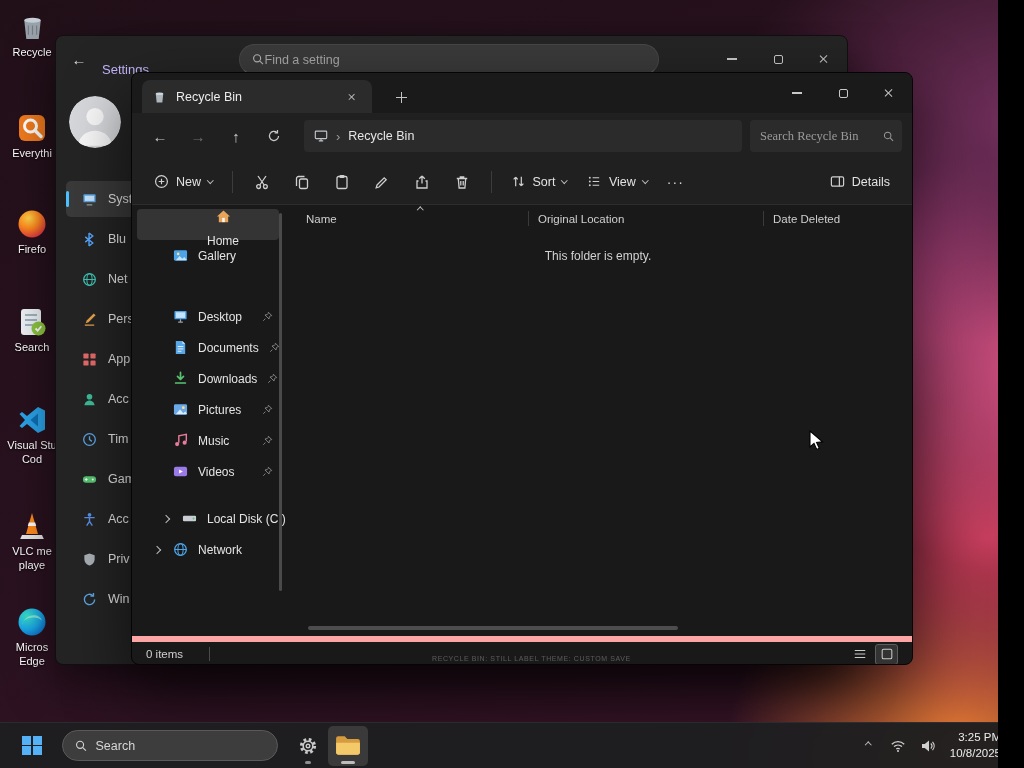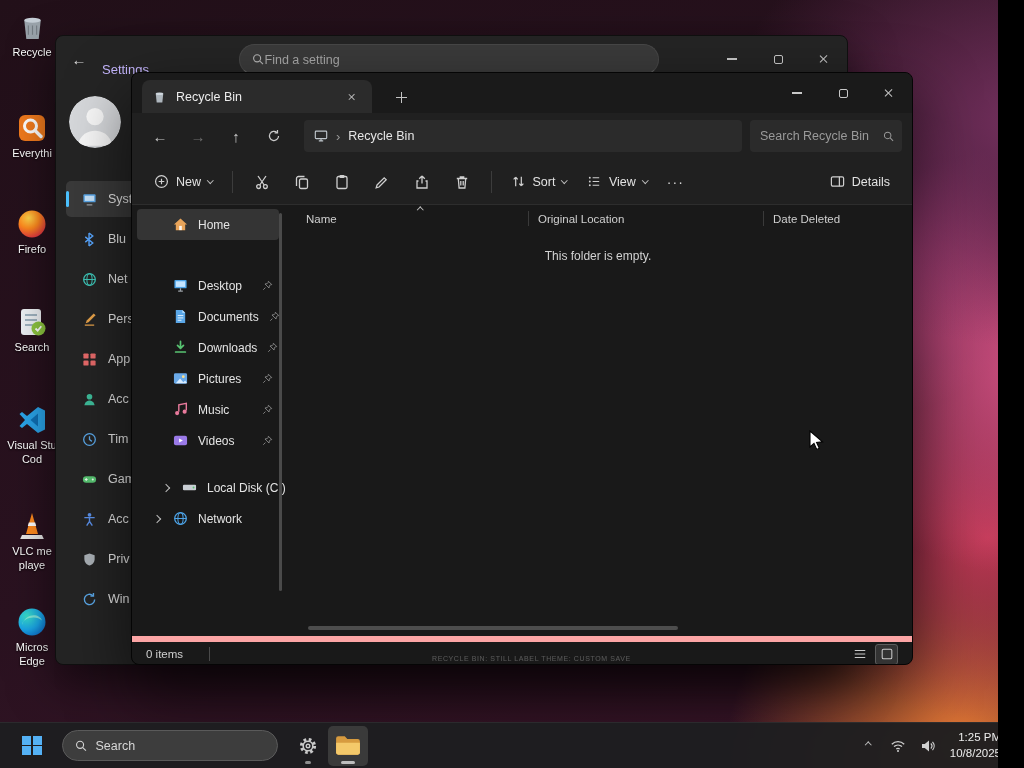--- a/index.html
+++ b/index.html
@@ -84,37 +84,37 @@
   .ex-controls { position:absolute; right:0; top:0; height:40px; display:flex; }
   .ex-navbar { height:46px; background:#202020; display:flex; align-items:center; padding:0 10px; gap:2px; }
   .nav-btn { width:36px; height:32px; border-radius:4px; display:flex; align-items:center;
     justify-content:center; font-size:15px; color:#c9c9c9; flex:none; }
   .nav-btn.dim { color:#6f6f6f; }
   .ex-address { flex:1; height:32px; margin:0 6px 0 10px; background:#2b2b2b; border-radius:4px;
     display:flex; align-items:center; gap:8px; padding:0 10px; overflow:hidden; }
   .ex-address .crumb { font-size:12.5px; color:#e6e6e6; white-space:nowrap; }
   .ex-address .sep { color:#9a9a9a; font-size:13px; }
   .ex-search { width:152px; height:32px; background:#2b2b2b; border-radius:4px;
-    display:flex; align-items:center; padding:0 8px 0 10px; gap:4px; }
+    display:flex; align-items:center; padding:0 8px 0 10px; gap:4px;font-family:Liberation Serif, serif; }
   .ex-search input::placeholder { color:#9a9a9a; }
   .ex-toolbar { height:46px; background:#202020; border-bottom:1px solid #2d2d2d;
     display:flex; align-items:center; padding:0 12px; }
   .tb-labelbtn { height:34px; border-radius:4px; display:flex; align-items:center; gap:7px;
     padding:0 10px; font-size:12.5px; color:#e2e2e2; flex:none; }
   .tb-btn { width:40px; height:34px; border-radius:4px; display:flex; align-items:center;
     justify-content:center; flex:none; }
   .tb-sep { width:1px; height:22px; background:#3c3c3c; margin:0 9px; flex:none; }
   .tb-more { font-size:14px; color:#d2d2d2; letter-spacing:1px; width:36px; text-align:center; }
   .tb-spacer { flex:1; }
 
   .ex-body { display:flex; height:431px; }
   .ex-sidebar { width:152px; position:relative; padding-top:4px; flex:none; }
   .sb-item { height:31px; margin:0 5px; border-radius:4px; display:flex; align-items:center;
     gap:10px; padding:0 6px 0 36px; font-size:12px; color:#e4e4e4; white-space:nowrap; }
-  .sb-item.sel { background:#343434; }
+  .sb-item.sel { background:#343434;flex-direction:column; }
   .sb-item.tree { padding-left:14px; }
   .sb-item.tree2 { padding-left:23px; }
   .sb-item .chevslot { width:12px; display:flex; justify-content:center; flex:none; }
   .sb-item svg { flex:none; }
   .sb-item .pin { margin-left:auto; flex:none; opacity:.85; }
   .sb-gap1 { height:30px; } .sb-gap2 { height:16px; }
   .sb-scroll { position:absolute; right:2px; top:8px; width:3px; height:378px;
     background:#4a4a4a; border-radius:2px; }
 
   .ex-main { flex:1; position:relative; }
@@ -482,20 +482,28 @@
 
     <div class="ex-body">
       <div class="ex-sidebar">
         <div class="sb-item sel">
           <svg viewBox="0 0 16 16" width="15" height="15">
               <path d="M8 1.5L15 8h-2v6H3V8H1z" fill="#e8a45a"></path>
               <rect x="6.6" y="9.5" width="2.8" height="4.5" fill="#fff" opacity=".9"></rect>
             </svg>
           <span>Home</span>
         </div>
+        <div class="sb-item">
+          <svg viewBox="0 0 16 16" width="15" height="15">
+              <rect x="1" y="2.5" width="14" height="11" rx="1.5" fill="#4da4e8"></rect>
+              <circle cx="5.5" cy="6.3" r="1.4" fill="#ffe08a"></circle>
+              <path d="M3 13l4-4.5 3 3 2-2 3 3.5z" fill="#c3e4ff"></path>
+            </svg>
+          <span>Gallery</span>
+        </div>
         <div class="sb-gap1"></div>
         <div class="sb-item">
           <svg viewBox="0 0 16 16" width="15" height="15">
               <rect x="1.5" y="2" width="13" height="9" rx="1" fill="#4da4e8"></rect>
               <rect x="3" y="3.5" width="10" height="6" fill="#c3e4ff"></rect>
               <path d="M5.5 14h5M8 11v3" stroke="#9aa0a6" stroke-width="1.3"></path>
             </svg>
           <span>Desktop</span>
           <svg class="pin" viewBox="0 0 16 16" width="11" height="11" fill="none" stroke="#a8a8a8" stroke-width="1.2">
               <path d="M9.3 1.8l4.9 4.9-2.2.5-1.3 1.3-.5 3.2-5.9-5.9 3.2-.5 1.3-1.3z"></path>
@@ -663,19 +671,19 @@
             <circle cx="8" cy="13" r="1" fill="#d0d0d0" stroke="none"></circle>
           </svg>
       </div>
       <div class="tray-btn">
         <svg viewBox="0 0 16 16" width="16" height="16">
             <path d="M2 6v4h2.8L9 13.5v-11L4.8 6z" fill="#d0d0d0"></path>
             <path d="M10.8 5.5a3.6 3.6 0 0 1 0 5M12.5 3.8a6.3 6.3 0 0 1 0 8.4" fill="none" stroke="#d0d0d0" stroke-width="1.2"></path>
           </svg>
       </div>
       <div class="clock">
-        <div>1:25 PM</div>
+        <div>3:25 PM</div>
         <div>10/8/2025</div>
       </div>
       <div class="show-desktop"></div>
     </div>
   </div>
 </div>
 
 </body></html>

